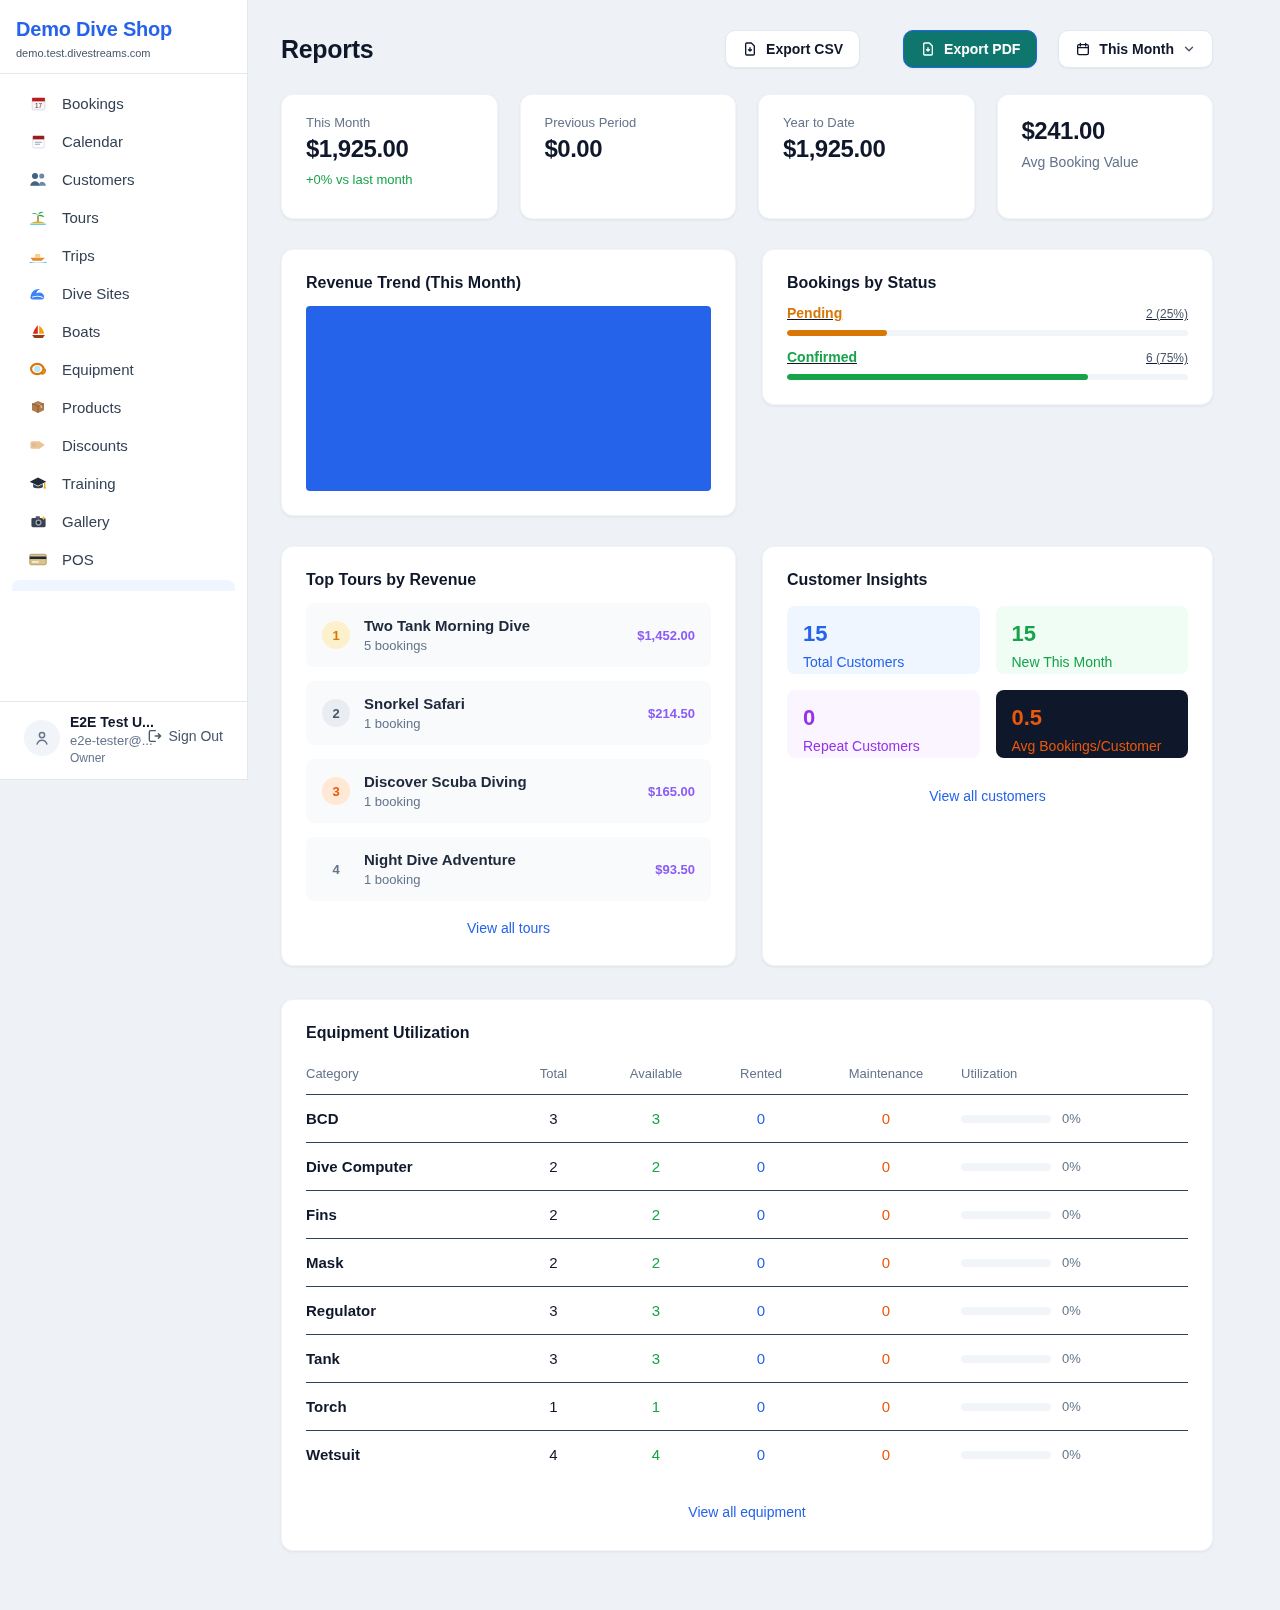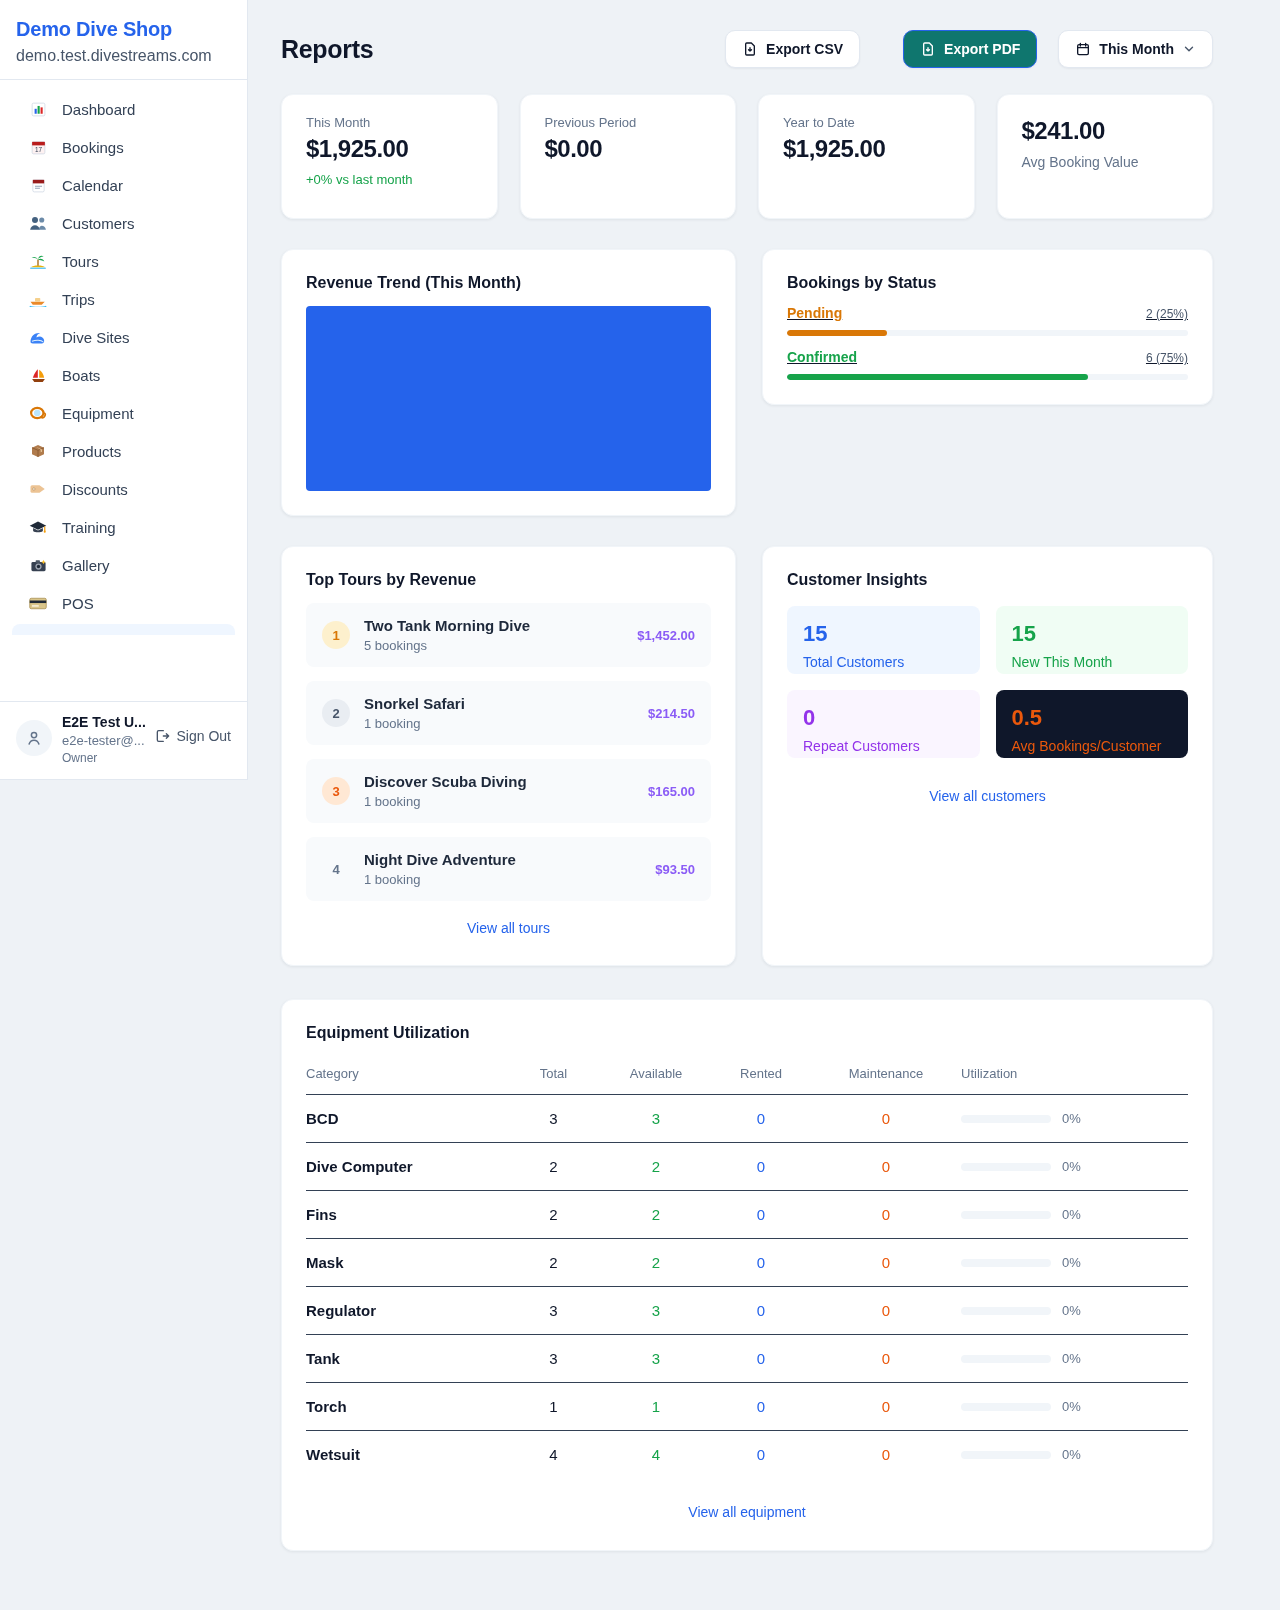--- a/index.html
+++ b/index.html
@@ -9,32 +9,32 @@
     background:#f1f5f9; background:#eef2f6;
     font-family:"Liberation Sans", sans-serif; color:#0f172a;
   }
   
   .sidebar {
     position:absolute; left:0; top:0; width:248px; height:780px;
     background:#fff; border-right:1px solid #e2e8f0; border-bottom:1px solid #e2e8f0;
   }
   .brand { padding:18px 16px 14px; border-bottom:1px solid #e2e8f0; }
   .brand-name { color:#2563eb; font-size:20px; font-weight:bold; letter-spacing:-0.2px; }
-  .brand-domain { color:#475569; font-size:16px; margin-top:6px; }
+  .brand-domain { color:#475569; font-size:11px; margin-top:6px; }
   .nav { padding:10px 12px 0; }
   .nav-item {
     display:flex; align-items:center; gap:14px; padding:10px 16px;
     font-size:15px; color:#334155; border-radius:8px; cursor:pointer;
   }
   .nav-icon { width:20px; height:18px; flex:none; display:flex; align-items:center; justify-content:center; }
   .nav-icon svg { display:block; }
   .active-sliver { height:11px; margin:2px 12px 0; background:#eff6ff; border-radius:8px 8px 0 0; }
   .sidebar-footer {
     position:absolute; bottom:0; left:0; right:0; background:#fff;
-    border-top:1px solid #e2e8f0; padding:12px 16px 14px;
+    border-top:1px solid #e2e8f0; padding:12px 24px 14px;
     display:flex; align-items:flex-start; gap:10px;
   }
   .avatar { width:36px; height:36px; border-radius:50%; background:#f1f5f9;
     display:flex; align-items:center; justify-content:center; color:#64748b; flex:none; margin-top:6px; }
   .user-meta { flex:1; min-width:0; }
   .user-name { font-size:14px; font-weight:bold; white-space:nowrap; }
   .user-email { font-size:13px; color:#64748b; margin-top:3px; white-space:nowrap; }
   .user-role { font-size:12px; color:#64748b; margin-top:3px; }
   .signout { display:flex; align-items:center; gap:7px; color:#475569; font-size:14px;
     white-space:nowrap; margin-top:14px; cursor:pointer; }
@@ -114,31 +114,20 @@
 
 <aside class="sidebar">
   <div class="brand">
     <div class="brand-name">Demo Dive Shop</div>
     <div class="brand-domain">demo.test.divestreams.com</div>
   </div>
   <nav class="nav" id="nav-list">
       <div class="nav-item">
     <span class="nav-icon">
           <svg width="17" height="17" viewBox="0 0 24 24">
-            <rect x="3" y="3" width="18" height="18" rx="2" fill="#fff" stroke="#cbd5e1"></rect>
-            <rect x="6.5" y="11" width="3" height="7" fill="#2563eb"></rect>
-            <rect x="10.7" y="7" width="3" height="11" fill="#16a34a"></rect>
-            <rect x="14.9" y="9" width="3" height="9" fill="#dc2626"></rect>
-          </svg>
-        </span>
-    <span>Dashboard</span>
-  </div>
-      <div class="nav-item">
-    <span class="nav-icon">
-          <svg width="17" height="17" viewBox="0 0 24 24">
             <rect x="3" y="4" width="18" height="17" rx="2" fill="#fef2f2" stroke="#cbd5e1"></rect>
             <rect x="3" y="4" width="18" height="5" fill="#b91c1c"></rect>
             <text x="12" y="18" font-size="9" text-anchor="middle" fill="#334155" font-family="Liberation Sans">17</text>
           </svg>
         </span>
     <span>Bookings</span>
   </div>
       <div class="nav-item">
     <span class="nav-icon">
           <svg width="17" height="17" viewBox="0 0 24 24">

